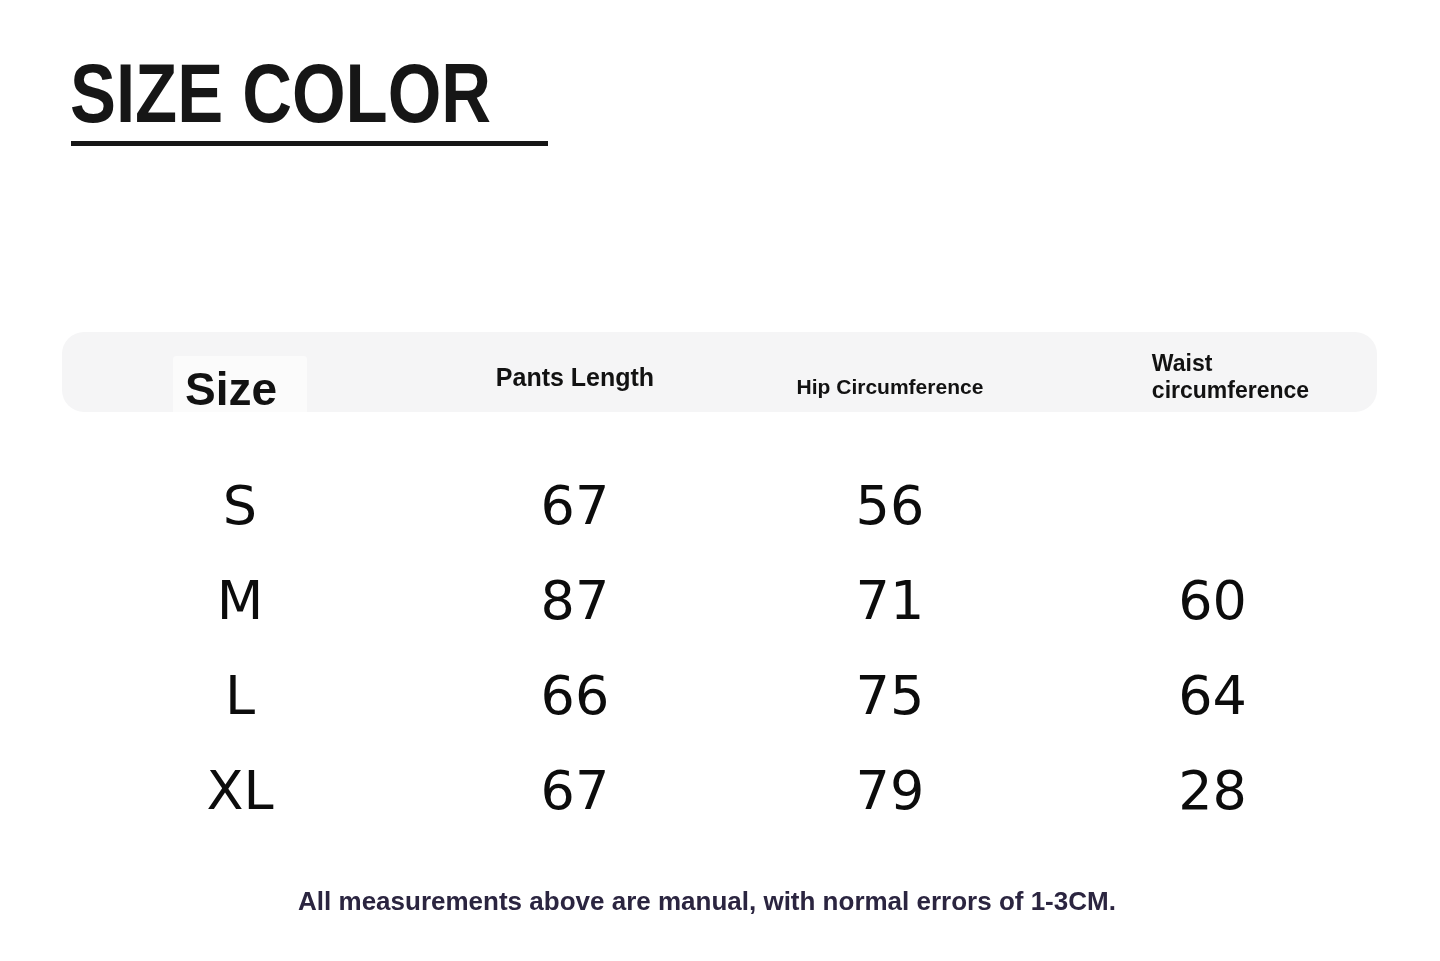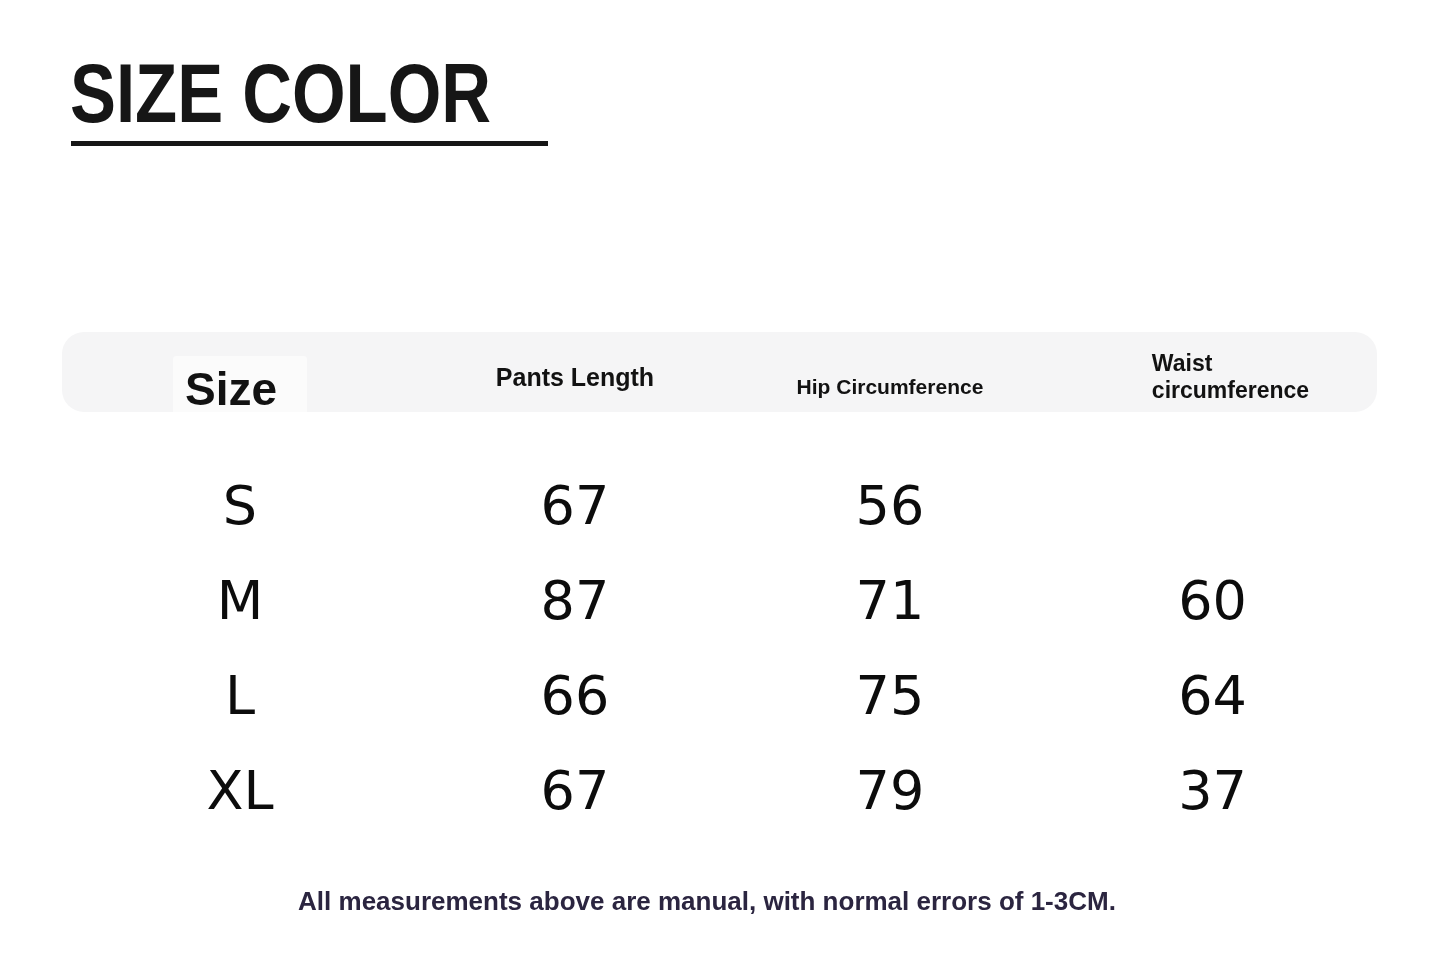--- a/index.html
+++ b/index.html
@@ -139,19 +139,19 @@
       <div class="dcell">L</div>
       <div class="dcell">66</div>
       <div class="dcell">75</div>
       <div class="dcell">64</div>
     </div>
 
     <div class="grid-row table-row">
       <div class="dcell">XL</div>
       <div class="dcell">67</div>
       <div class="dcell">79</div>
-      <div class="dcell">37</div>
+      <div class="dcell">28</div>
     </div>
 
   </div>
 </div>
 
 <div class="footnote">All measurements above are manual, with normal errors of 1-3CM.</div>
 
 </body></html>

